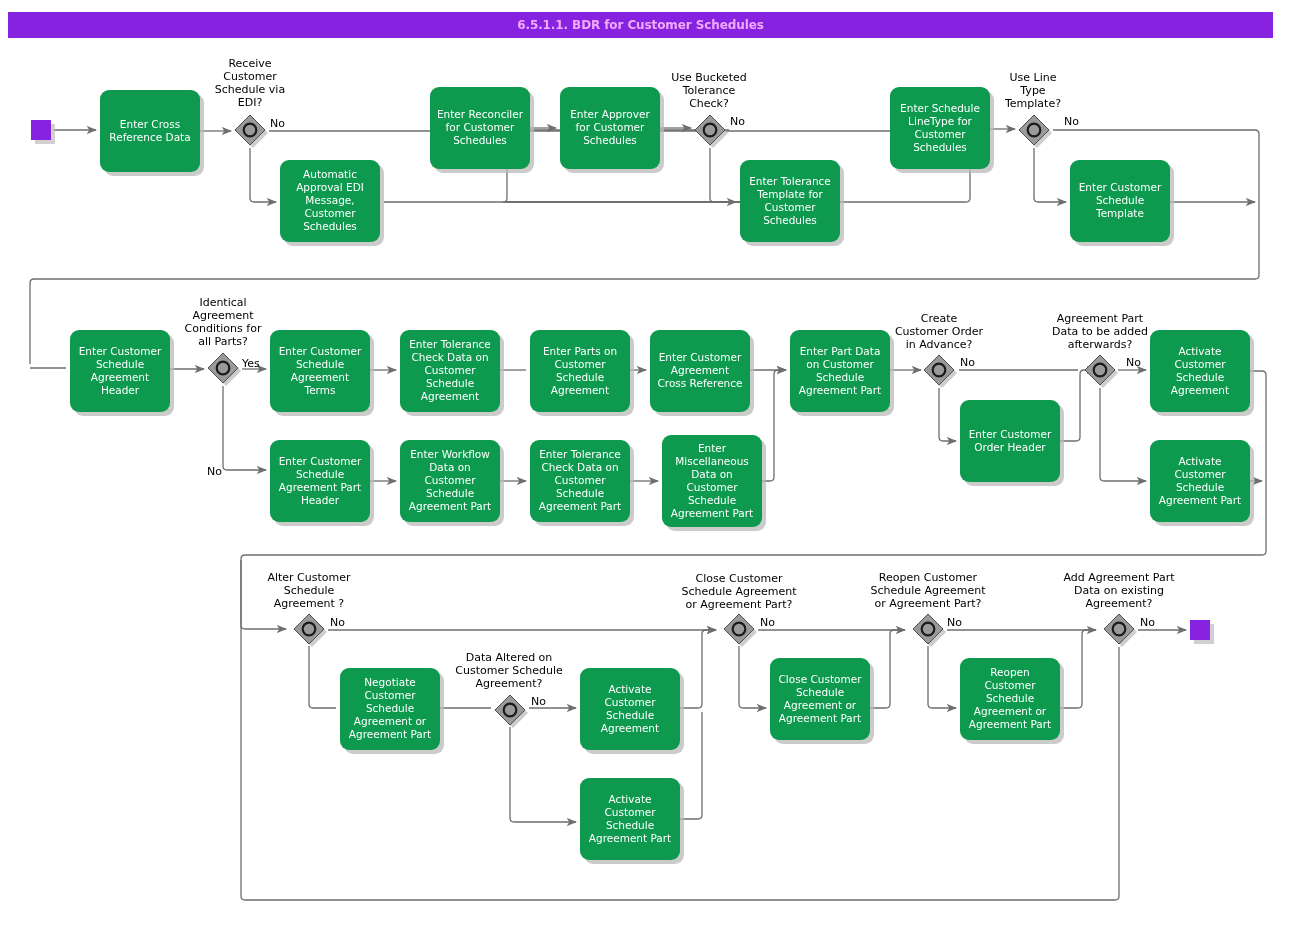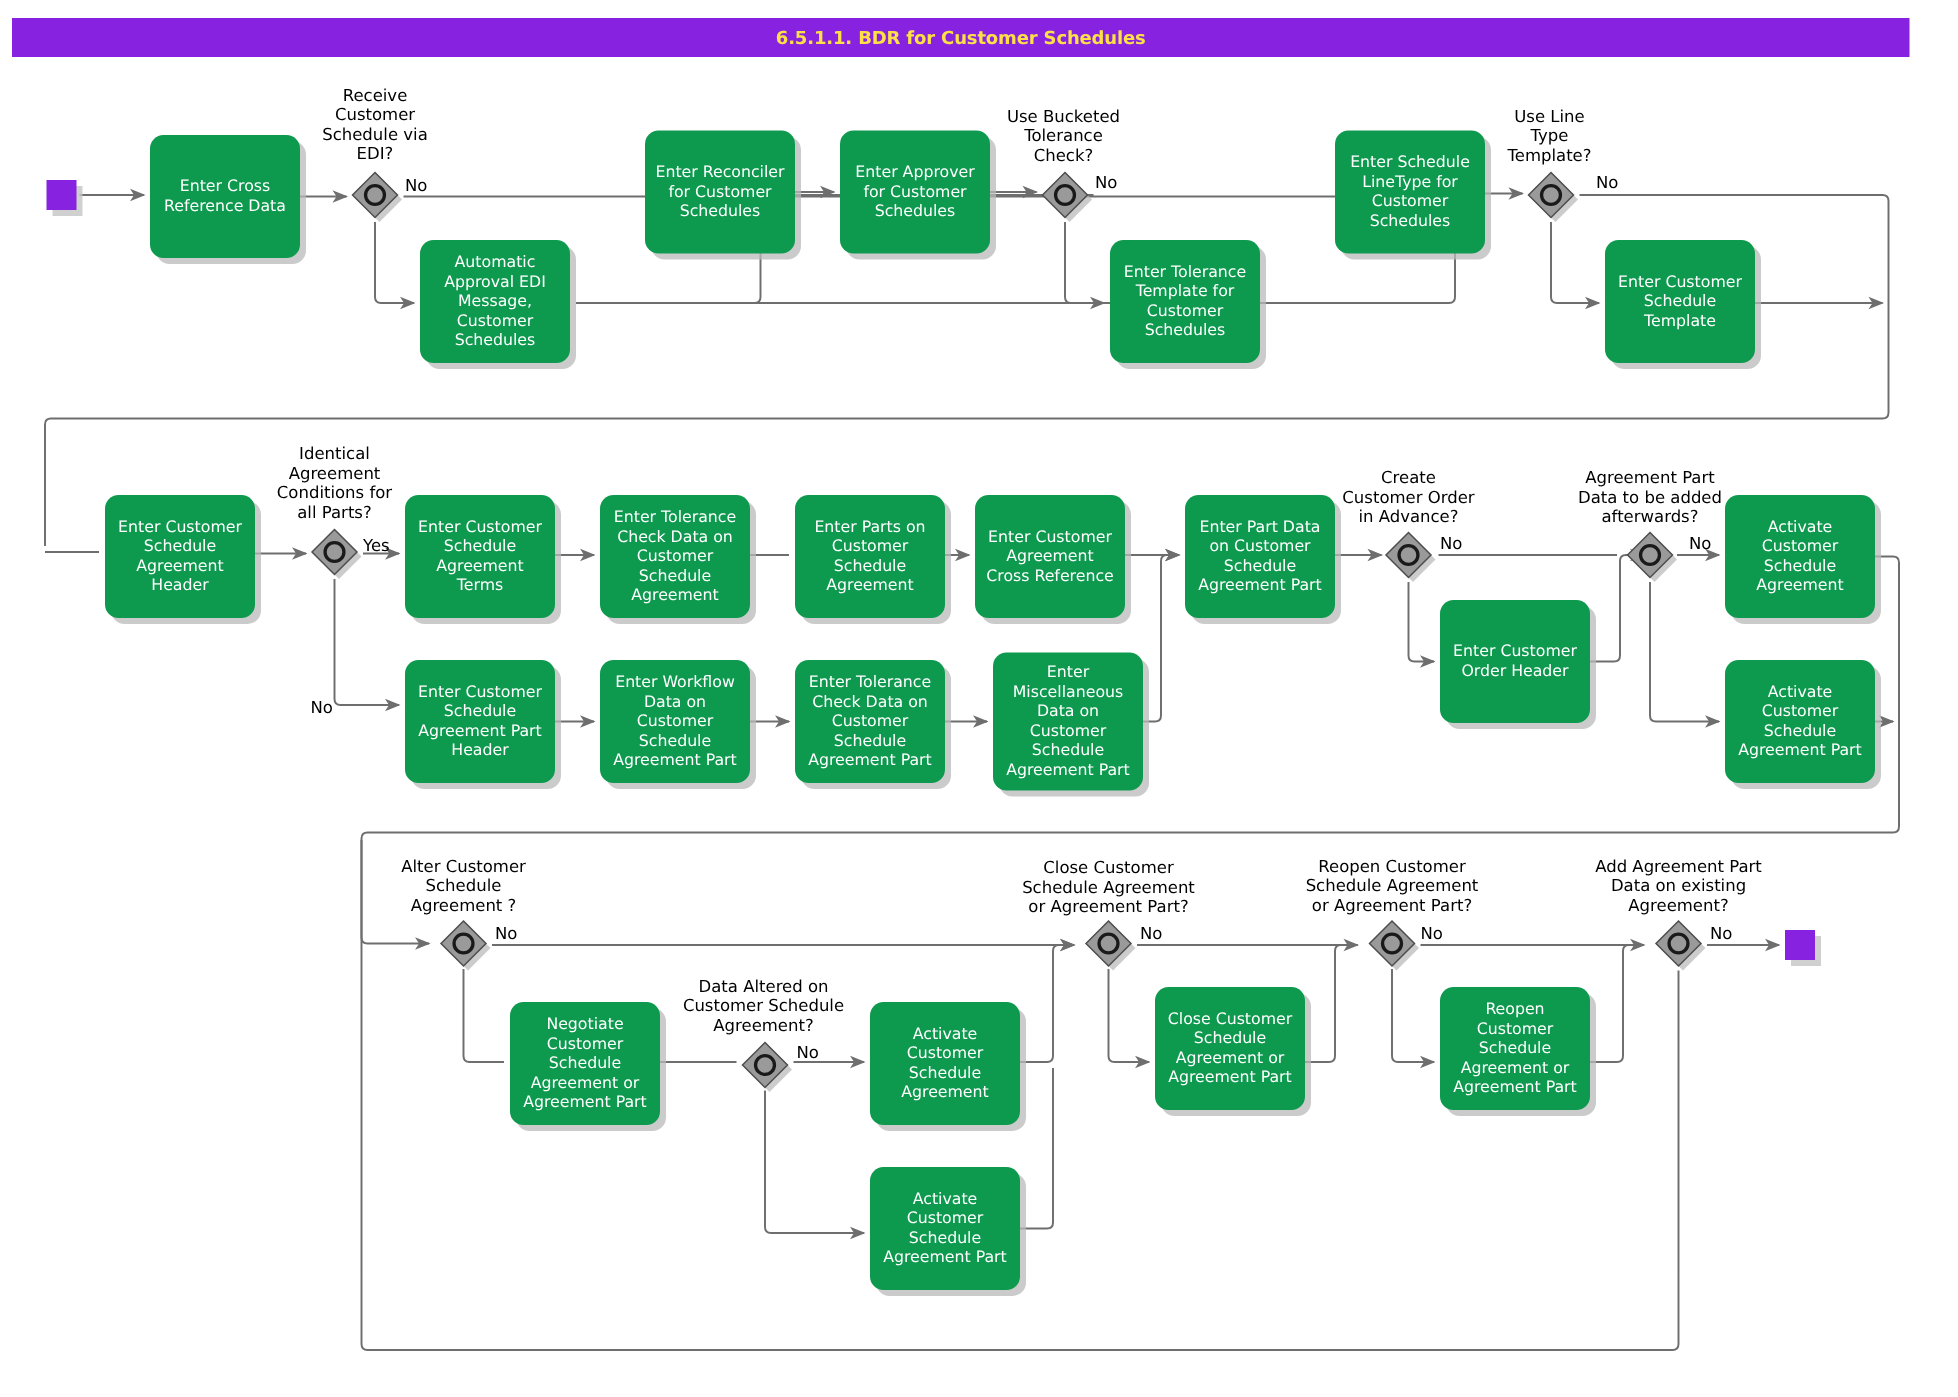--- a/index.html
+++ b/index.html
@@ -24,21 +24,21 @@
     left: 8px;
     top: 12px;
     width: 1265px;
     height: 26px;
     background: #8622E0;
     display: flex;
     align-items: center;
     justify-content: center;
   }
   .title-text {
-    color: #fde047;
+    color: #f0abfc;
     font-family: "DejaVu Sans", sans-serif;
     font-size: 12px;
     font-weight: bold;
     letter-spacing: -0.1px;
   }
   svg#flow {
     position: absolute;
     left: 0;
     top: 0;
     width: 1305px;

